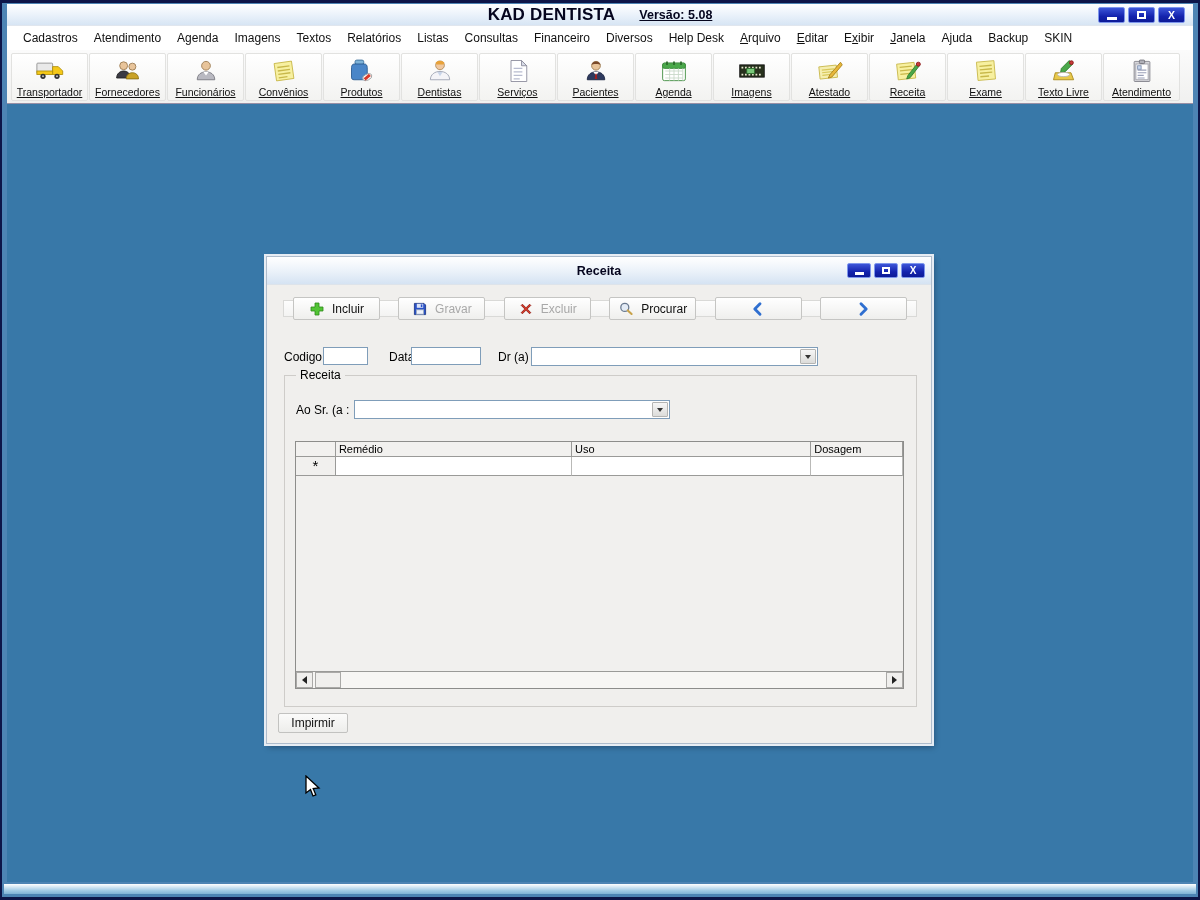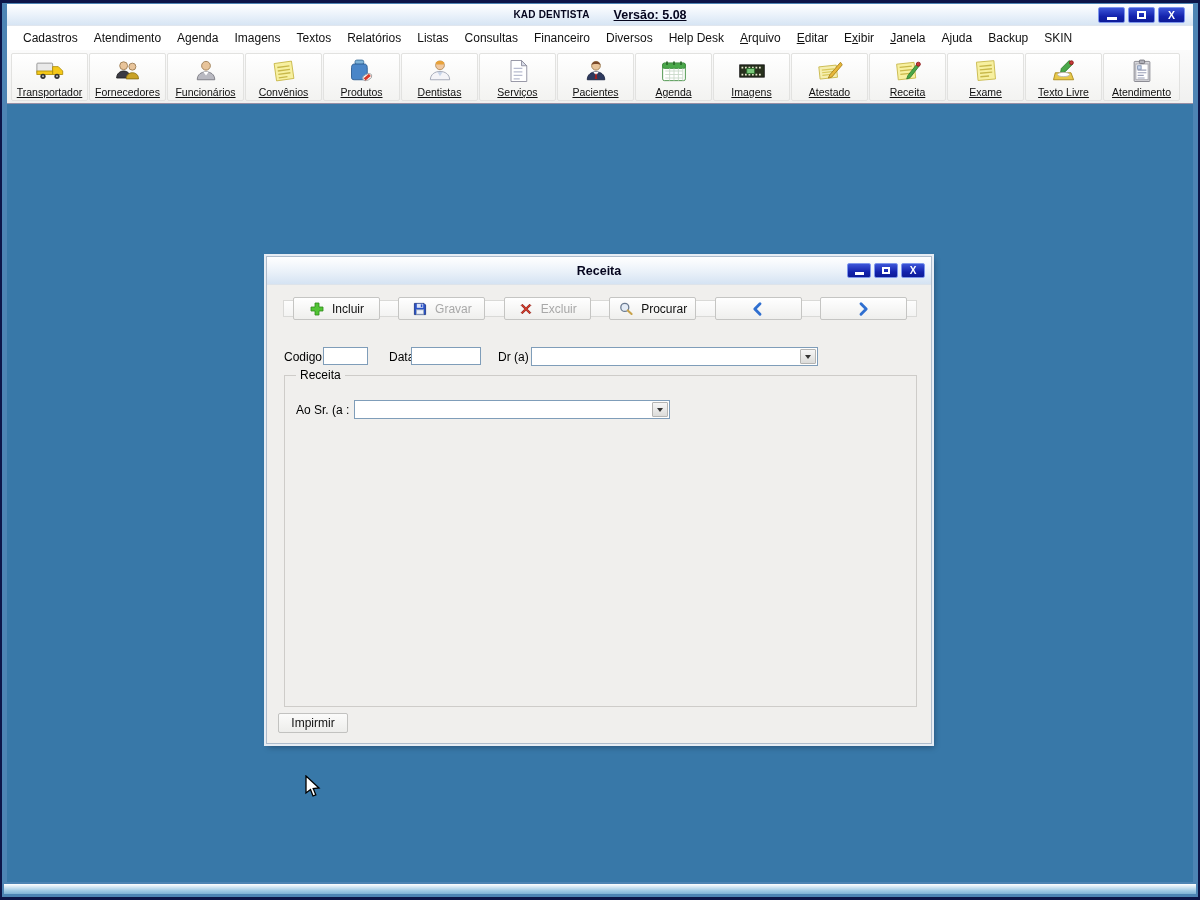--- a/index.html
+++ b/index.html
@@ -7,21 +7,21 @@
   *{box-sizing:border-box;}
   
   .skin-outer{position:absolute;inset:0;background:#0d1548;padding:3px 2px 3px 2px;}
   .skin-mid{position:relative;width:100%;height:100%;background:#4d84b4;padding:1px 5px 15px 5px;}
   .bottom-band{position:absolute;left:2px;right:2px;bottom:3px;height:10px;
     background:linear-gradient(#ffffff,#a9cfe8 60%,#7fb2d6);}
   .app{position:relative;width:100%;height:100%;background:#f4f4f4;display:flex;flex-direction:column;}
   
   .titlebar{position:relative;height:22px;flex:0 0 22px;background:linear-gradient(#ffffff,#e9f1fa 55%,#d7e5f4);
     display:flex;align-items:center;justify-content:center;border-bottom:1px solid #e0e6ee;}
-  .title-text{font-weight:bold;font-size:10px;color:#05051e;letter-spacing:.2px;}
+  .title-text{font-weight:bold;font-size:17px;color:#05051e;letter-spacing:.2px;}
   .title-ver{margin-left:24px;font-weight:bold;font-size:12.5px;color:#05051e;text-decoration:underline;}
   .winbtns{position:absolute;right:8px;top:3px;display:flex;gap:3px;}
   .wb{width:27px;height:16px;border:1px solid #7e96ec;border-radius:2px;
     background:linear-gradient(#3c55d8,#1423ae 60%,#0d1a96);display:flex;align-items:center;justify-content:center;
     color:#fff;font-size:10.5px;font-weight:bold;cursor:default;}
   .glyph-min{display:block;width:10px;height:3px;background:#fff;margin-top:6px;}
   .glyph-max{display:block;width:9px;height:8px;border:2px solid #fff;}
   
   .menubar{height:24px;flex:0 0 24px;background:#ffffff;display:flex;align-items:center;
     padding-left:13px;font-size:12px;color:#111;}
@@ -407,20 +407,45 @@
             <div class="gbox">
               <span class="gbox-legend">Receita</span>
               <span class="aosr-label">Ao Sr. (a  :</span>
               <div class="combo" style="left:69px;top:24px;width:316px">
                 <span></span>
                 <span class="combo-btn">
                     <span class="tri-down"></span>
                   </span>
               </div>
 
+              <div class="grid">
+                <div class="g-head" id="grid-head">
+                    <div class="g-hcell" style="width: 40px;"></div>
+                    <div class="g-hcell" style="width: 237px;">Remédio</div>
+                    <div class="g-hcell" style="width: 240px;">Uso</div>
+                    <div class="g-hcell" style="width: 92px;">Dosagem</div>
+                  </div>
+                <div id="grid-rows">
+                    <div class="g-row">
+                      <div class="g-sel" style="width: 40px;">*</div>
+                      <div class="g-cell" style="width: 237px;"></div>
+                      <div class="g-cell" style="width: 240px;"></div>
+                      <div class="g-cell" style="width: 92px;"></div>
+                    </div>
+                  </div>
+                <div class="hscroll">
+                  <div class="sb-btn sb-left">
+                      <span class="tri-left"></span>
+                    </div>
+                  <div class="sb-thumb"></div>
+                  <div class="sb-btn sb-right">
+                      <span class="tri-right"></span>
+                    </div>
+                </div>
+              </div>
             </div>
 
             <div class="print-btn">Impirmir</div>
 
           </div>
         </div>
 
         <svg class="cursor" viewBox="0 0 20 24">
           <path d="M3 1 L3 18 L7.5 14.5 L10 21 L12.8 19.8 L10.2 13.5 L16 13 Z" fill="#ffffff" stroke="#000000" stroke-width="1.3"></path>
         </svg>

